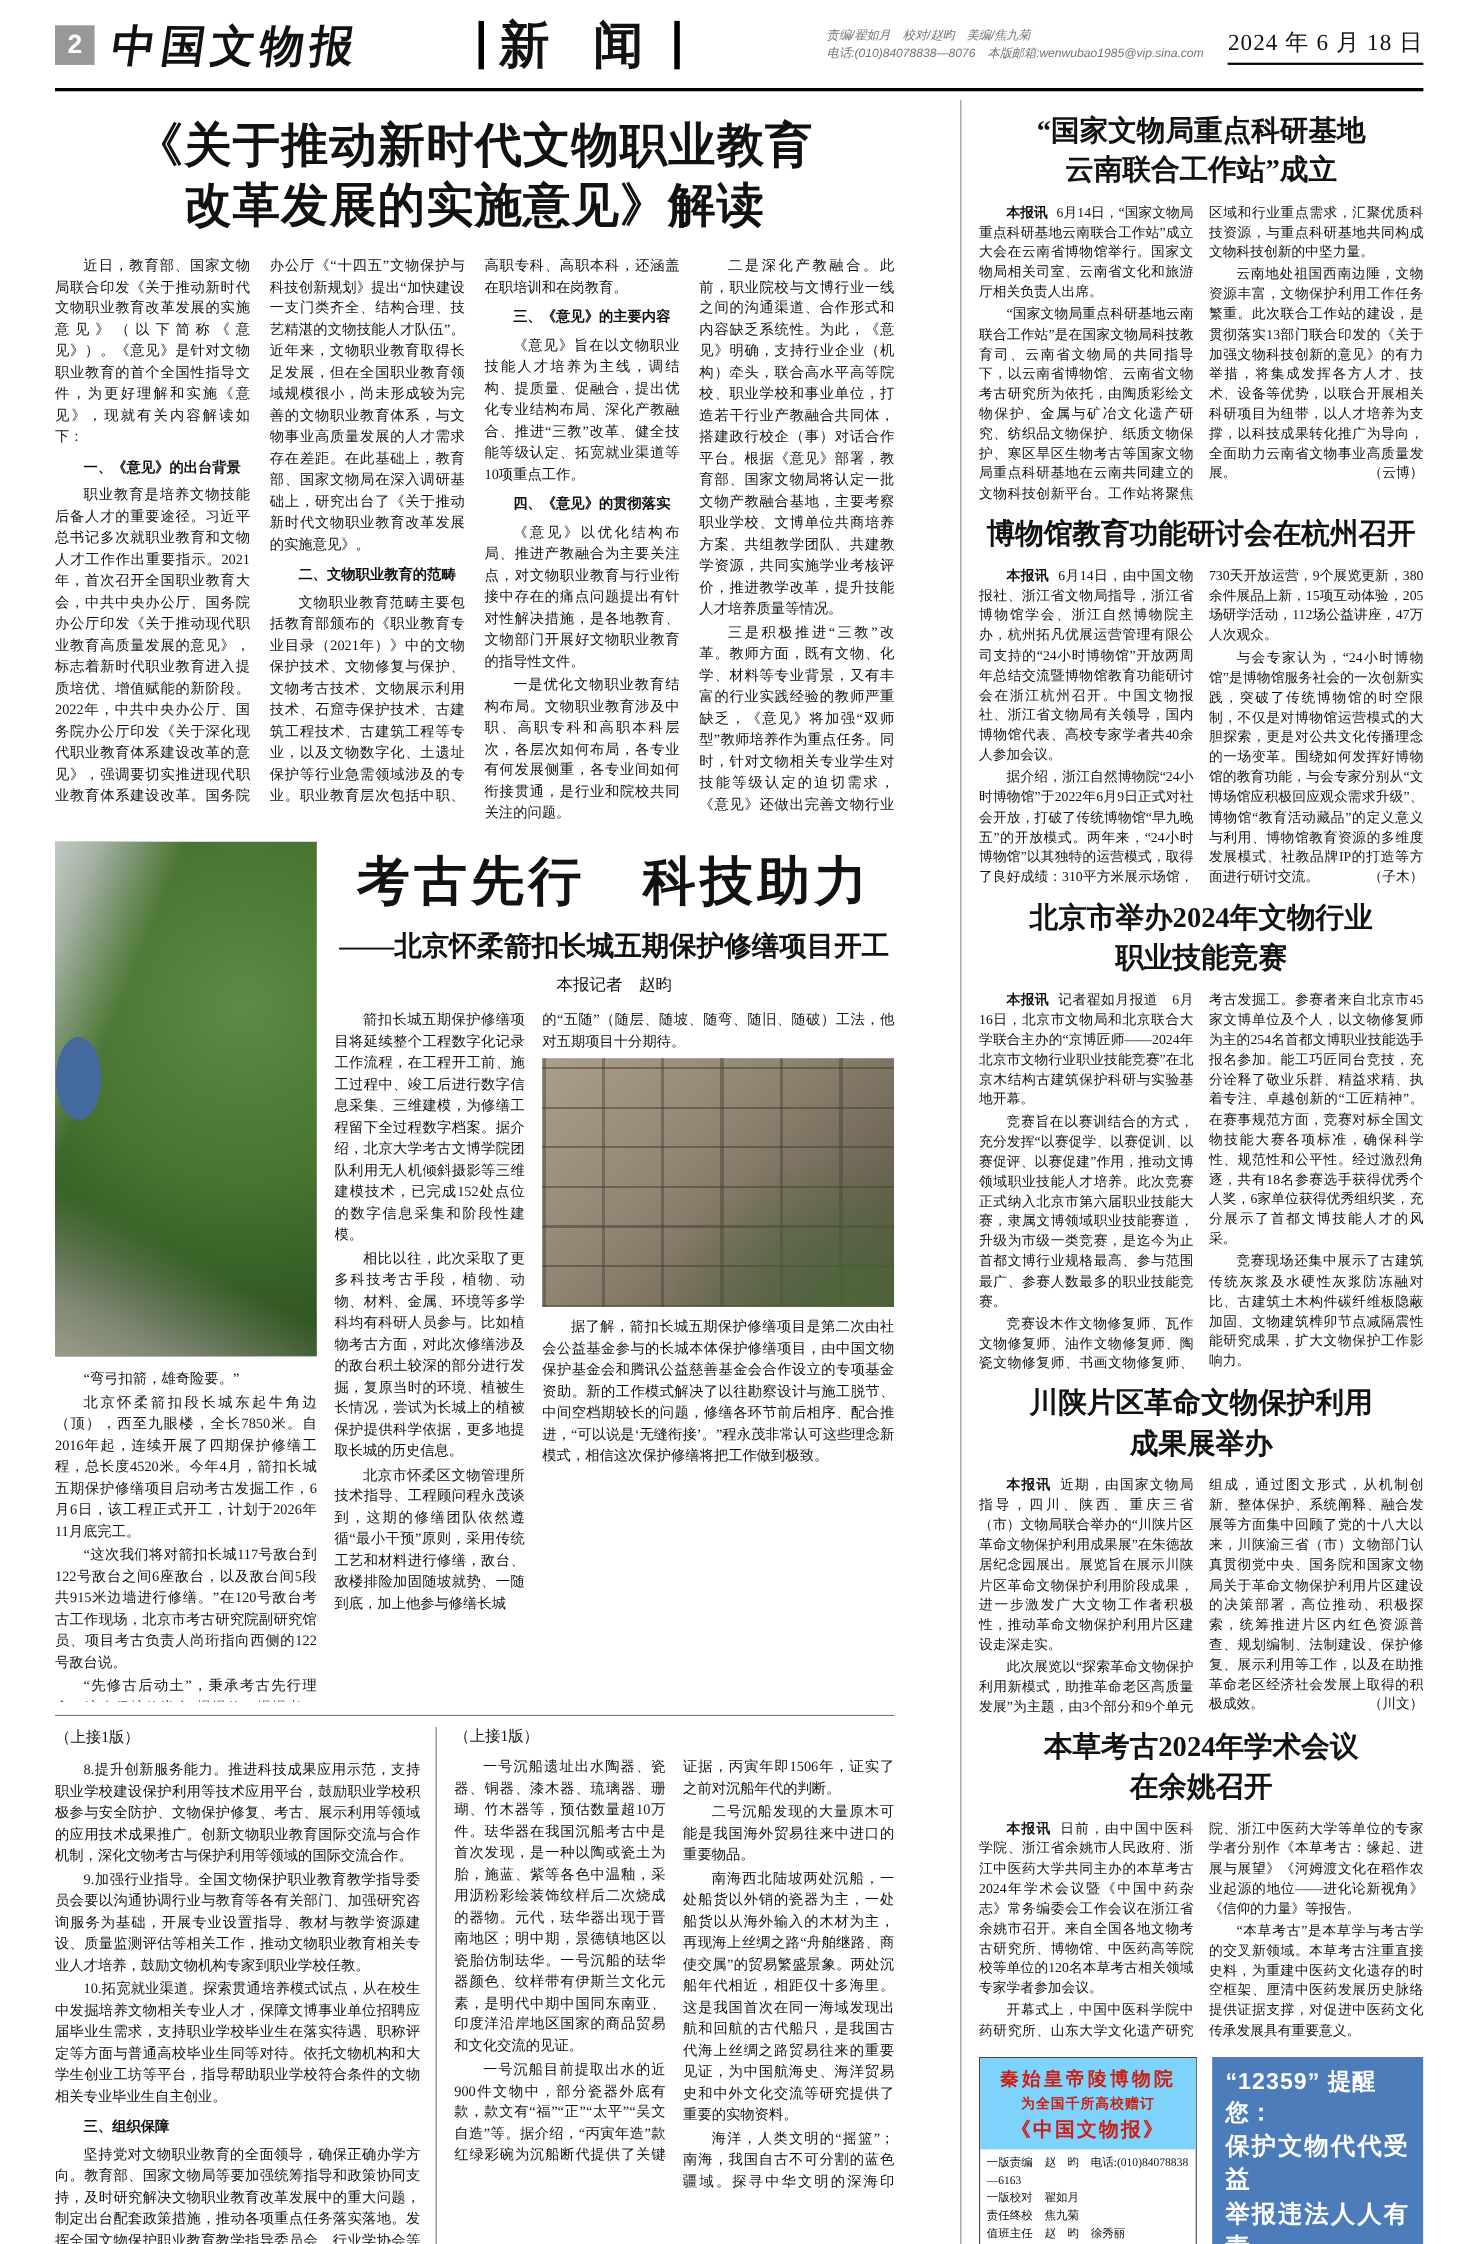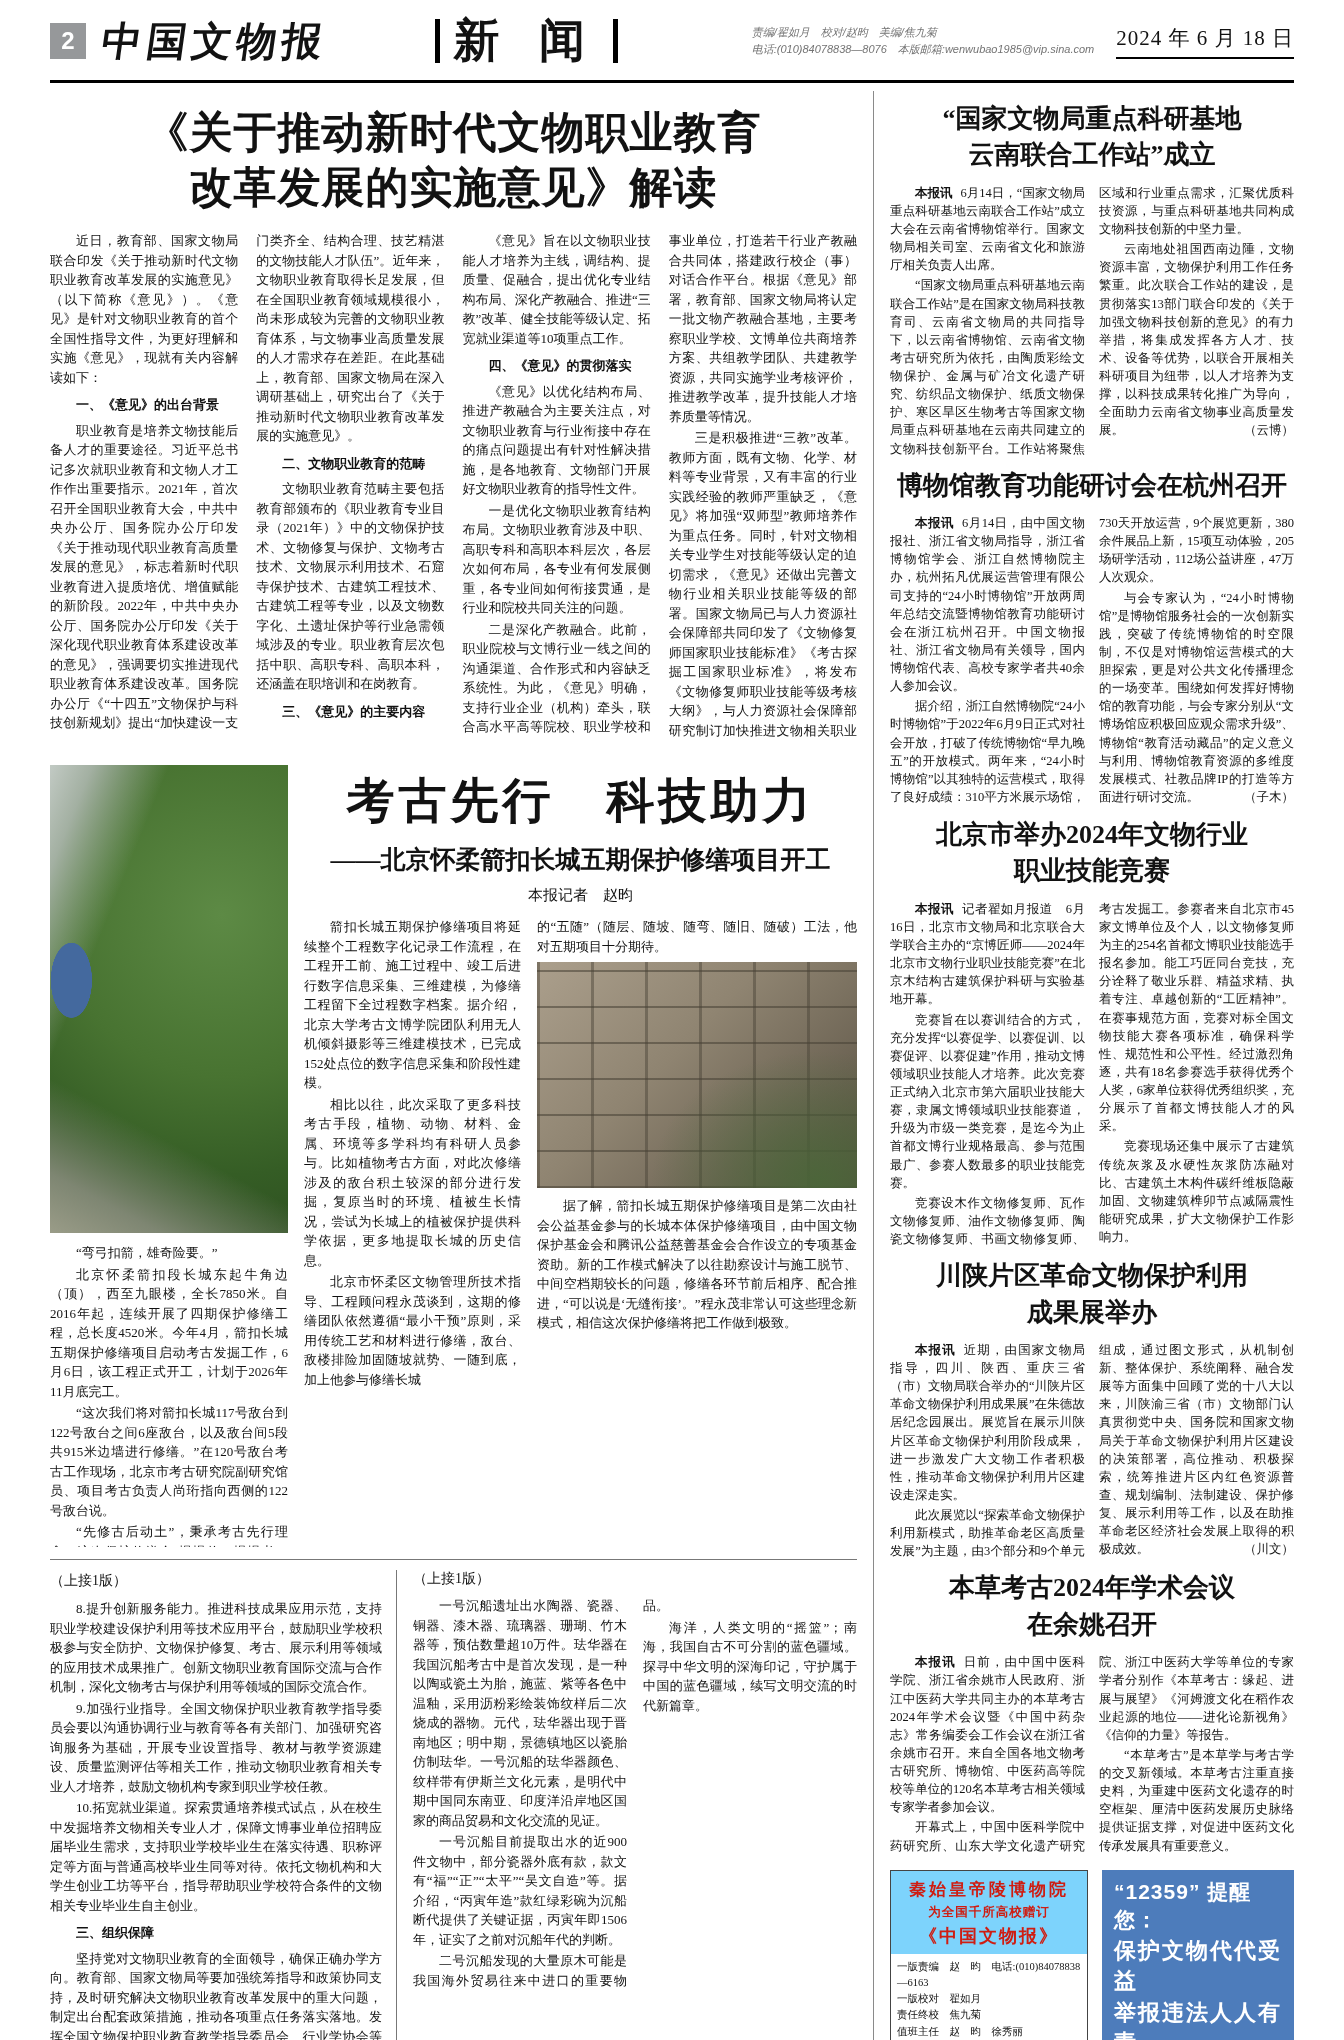--- a/index.html
+++ b/index.html
@@ -13,21 +13,21 @@
   .brand{font-size:40px;font-weight:bold;margin-left:16px;letter-spacing:5px;
          transform:skewX(-8deg);flex:0 0 auto;}
   .head-spacer{flex:1;}
   .vbar{width:5px;height:44px;background:#000;margin:0 14px;flex:0 0 auto;}
   .section-title{font-size:46px;font-weight:900;letter-spacing:14px;flex:0 0 auto;}
   .head-meta{font-family:"Liberation Sans",sans-serif;font-size:11px;line-height:1.55;
              margin-left:26px;flex:0 0 auto;color:#737373;font-style:italic;}
   .head-date{font-size:21px;margin-left:22px;border-bottom:2.5px solid #000;
              padding-bottom:5px;flex:0 0 auto;letter-spacing:1px;}
   
-  .content{display:flex;margin-top:8px;height:1950px;}
+  .content{display:flex;margin-top:8px;height:1950px;gap:44px;}
   .left-area{flex:1;padding-right:16px;overflow:hidden;}
   .sidebar{width:404px;border-left:1px solid #8a8a8a;padding-left:16px;flex:0 0 auto;overflow:hidden;}
   
   .a1-title{text-align:center;font-size:43px;font-weight:900;line-height:1.28;
             white-space:pre-line;margin:14px 0 16px;letter-spacing:1px;}
   .a1-body{column-count:4;column-gap:18px;font-size:13px;line-height:1.5;
            text-align:justify;height:520px;overflow:hidden;column-fill:auto;}
   .para{text-indent:2em;margin:0 0 2px;}
   .para[data-kind="head"]{font-weight:bold;text-indent:2em;margin:8px 0 6px;}
   .lead{font-weight:bold;margin-right:8px;}
@@ -175,20 +175,21 @@
               <p class="para"><span>坚持党对文物职业教育的全面领导，确保正确办学方向。教育部、国家文物局等要加强统筹指导和政策协同支持，及时研究解决文物职业教育改革发展中的重大问题，制定出台配套政策措施，推动各项重点任务落实落地。发挥全国文物保护职业教育教学指导委员会、行业学协会等作用，形成工作合力，营造全社会关心支持文物职业教育发展的良好氛围。</span></p>
             </div>
         </div>
         <div class="b-mid">
           <div class="b-note">（上接1版）</div>
           <div class="b-mid-body">
 
           <p class="para"><span>一号沉船遗址出水陶器、瓷器、铜器、漆木器、琉璃器、珊瑚、竹木器等，预估数量超10万件。珐华器在我国沉船考古中是首次发现，是一种以陶或瓷土为胎，施蓝、紫等各色中温釉，采用沥粉彩绘装饰纹样后二次烧成的器物。元代，珐华器出现于晋南地区；明中期，景德镇地区以瓷胎仿制珐华。一号沉船的珐华器颜色、纹样带有伊斯兰文化元素，是明代中期中国同东南亚、印度洋沿岸地区国家的商品贸易和文化交流的见证。</span></p>
               <p class="para"><span>一号沉船目前提取出水的近900件文物中，部分瓷器外底有款，款文有“福”“正”“太平”“吴文自造”等。据介绍，“丙寅年造”款红绿彩碗为沉船断代提供了关键证据，丙寅年即1506年，证实了之前对沉船年代的判断。</span></p>
               <p class="para"><span>二号沉船发现的大量原木可能是我国海外贸易往来中进口的重要物品。</span></p>
+              <p class="para"><span>南海西北陆坡两处沉船，一处船货以外销的瓷器为主，一处船货以从海外输入的木材为主，再现海上丝绸之路“舟舶继路、商使交属”的贸易繁盛景象。两处沉船年代相近，相距仅十多海里。这是我国首次在同一海域发现出航和回航的古代船只，是我国古代海上丝绸之路贸易往来的重要见证，为中国航海史、海洋贸易史和中外文化交流等研究提供了重要的实物资料。</span></p>
               <p class="para"><span>海洋，人类文明的“摇篮”；南海，我国自古不可分割的蓝色疆域。探寻中华文明的深海印记，守护属于中国的蓝色疆域，续写文明交流的时代新篇章。</span></p>
             </div>
         </div>
       </div>
 
     </div>
 
     <div class="sidebar">
       <div>
 

